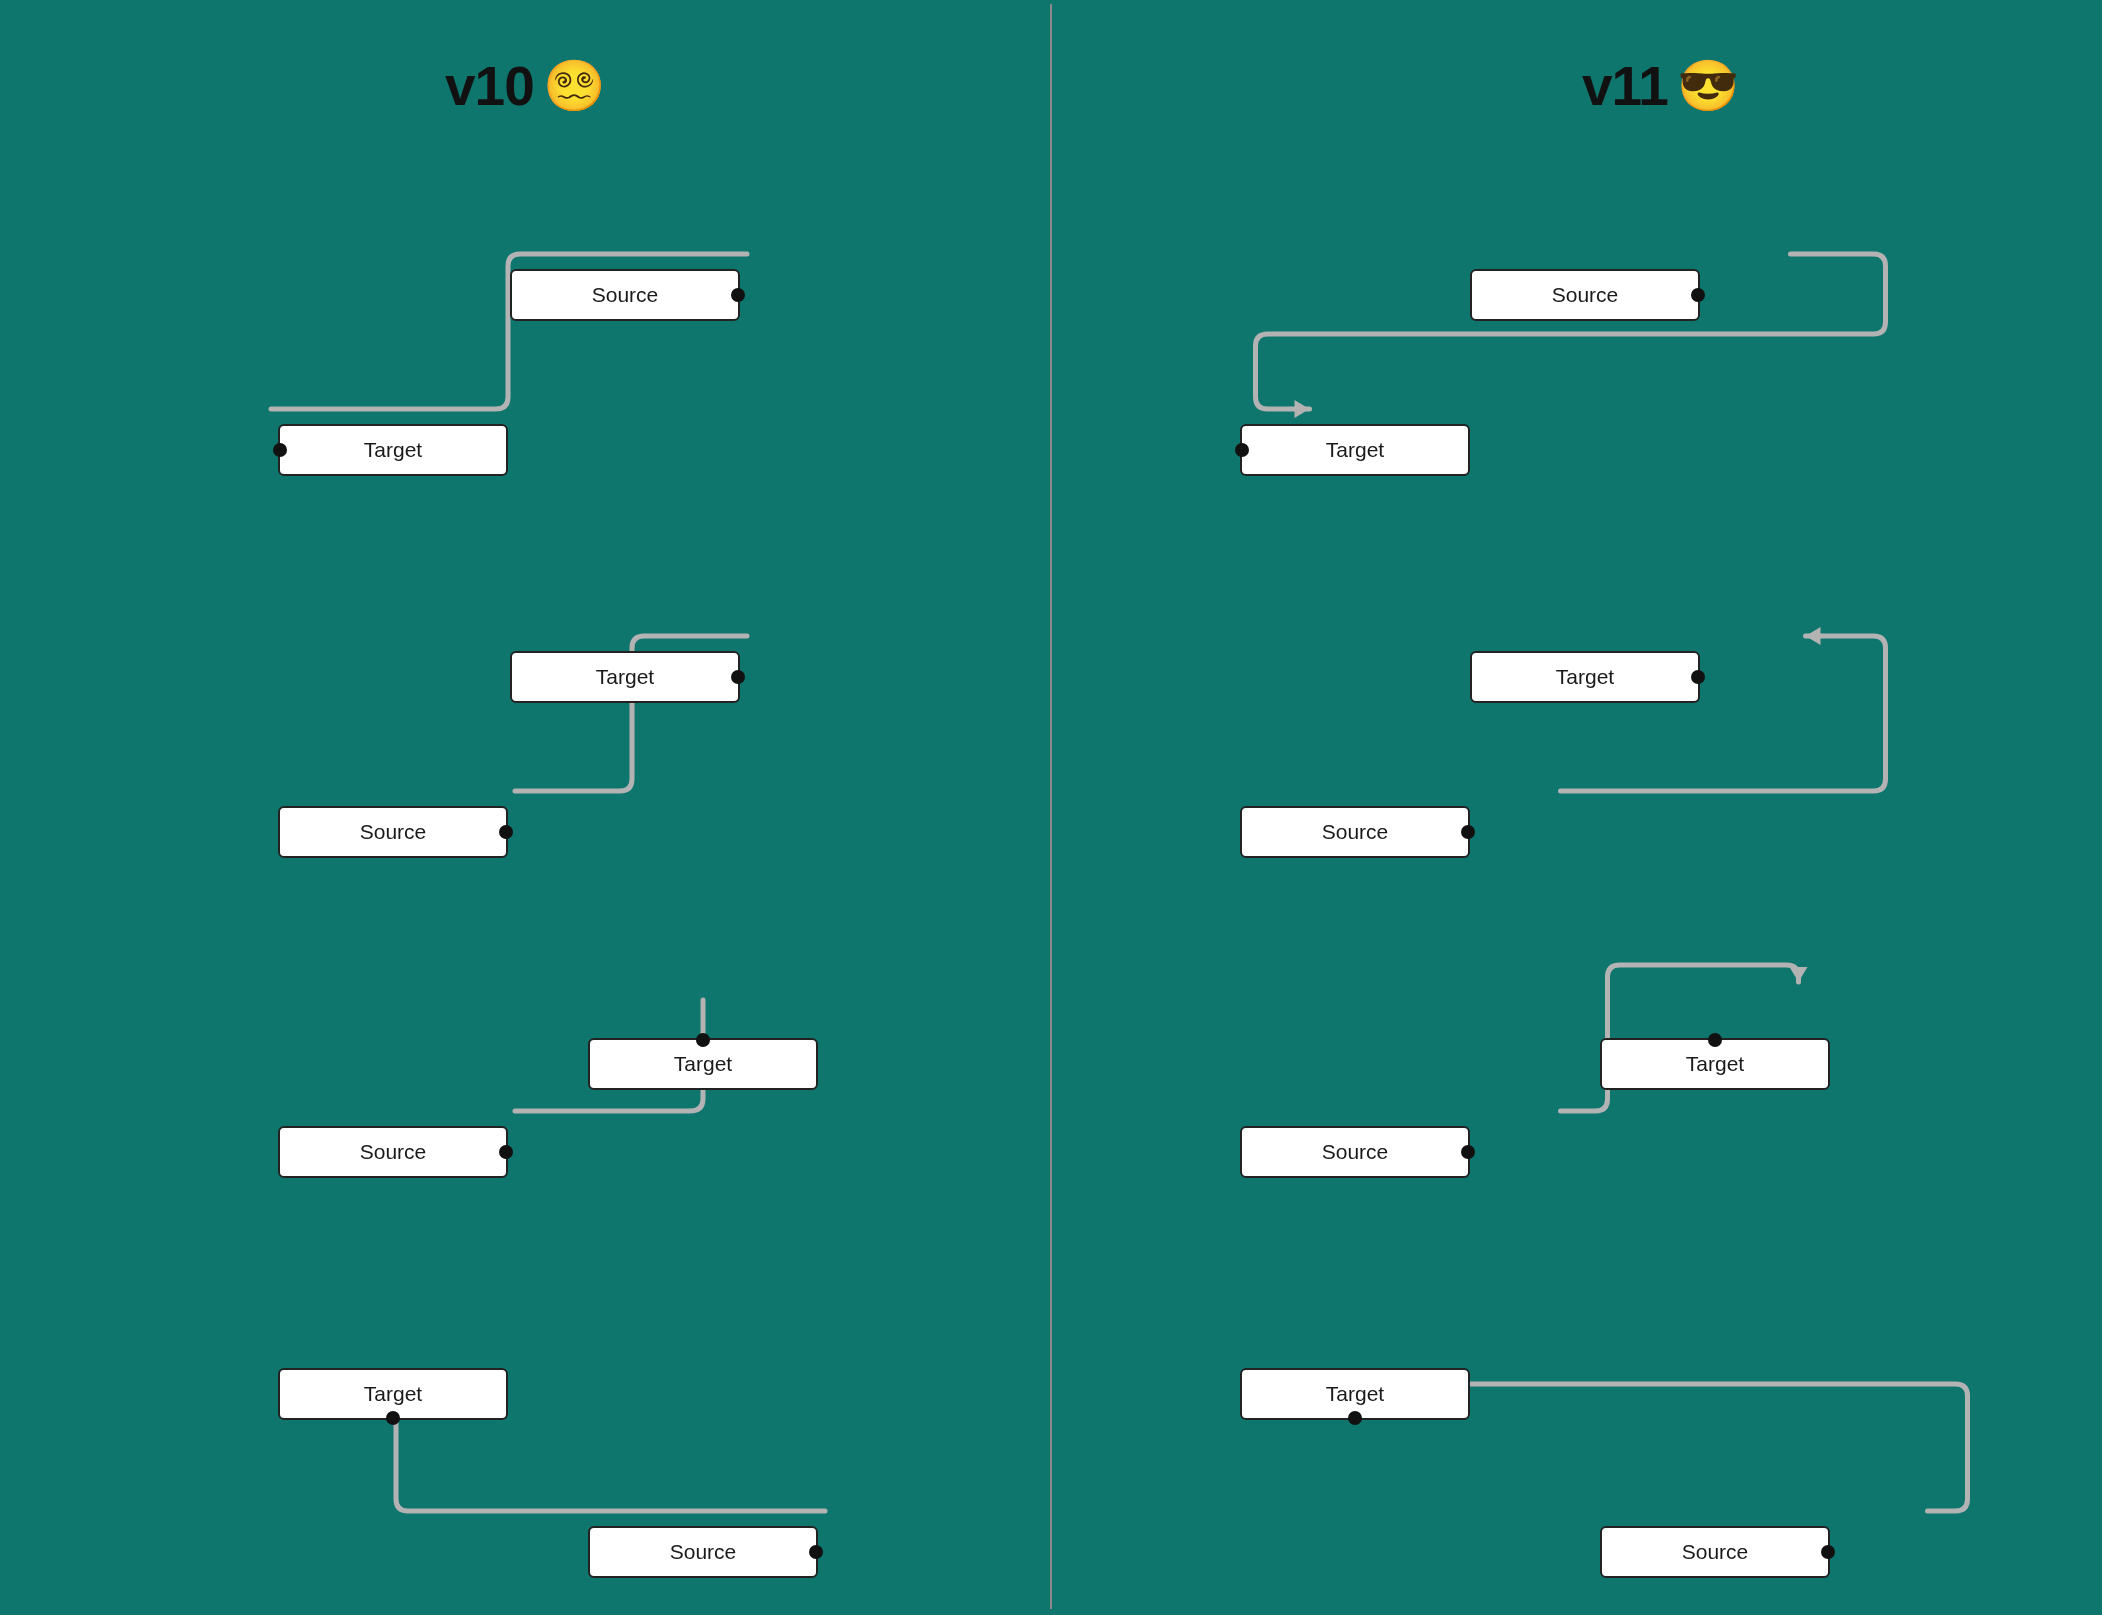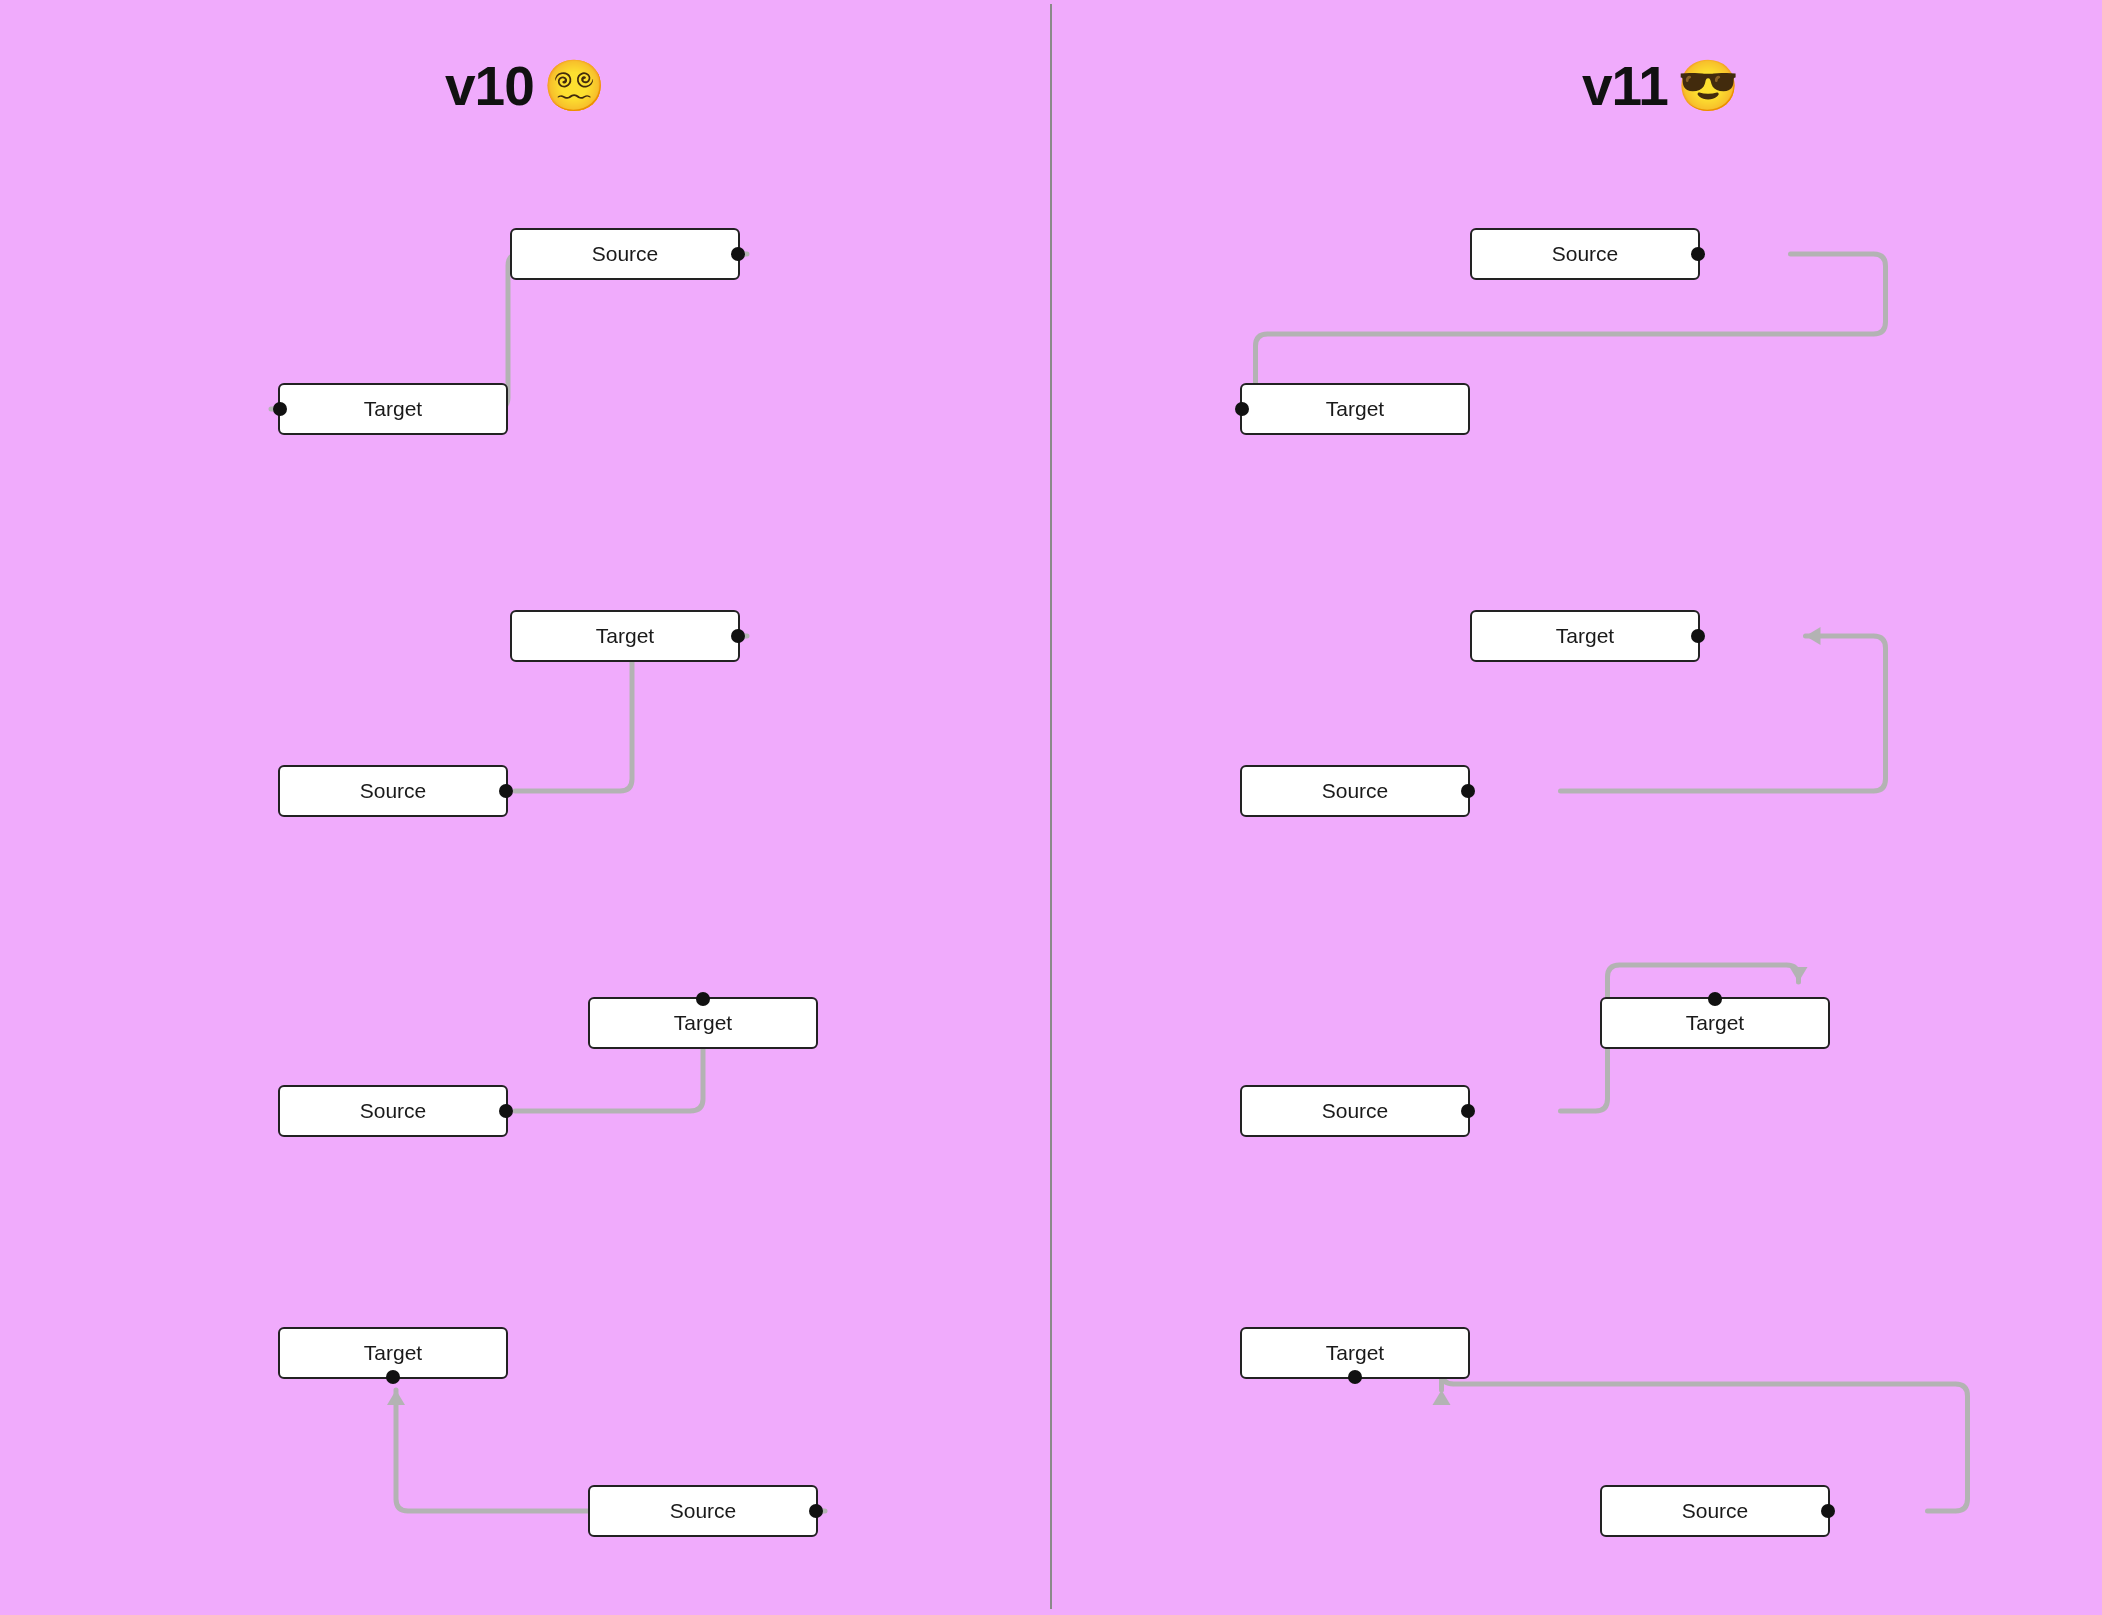--- a/index.html
+++ b/index.html
@@ -7,21 +7,21 @@
   html, body {
     margin: 0;
     padding: 0;
     background: #ffffff;
     font-family: "Liberation Sans", sans-serif;
   }
   #root {
     position: relative;
     width: 2102px;
     height: 1615px;
-    background: #f0abfc;
+    background: #0f766e;
     overflow: hidden;
   }
   .panel {
     position: absolute;
     top: 0;
     height: 1615px;
   }
   #panel-left  { left: 0px;    width: 1050px; }
   #panel-right { left: 1052px; width: 1217px; }
 
@@ -67,20 +67,21 @@
     height: 52px;
     border: 2px solid #222222;
     border-radius: 6px;
     background: #ffffff;
     display: flex;
     align-items: center;
     justify-content: center;
     font-size: 21px;
     color: #1a1a1a;
     z-index: 5;
+    margin-top: 41px;
   }
   .node-label { pointer-events: none; }
 
   .handle {
     position: absolute;
     width: 14px;
     height: 14px;
     border-radius: 50%;
     background: #111111;
     z-index: 7;

